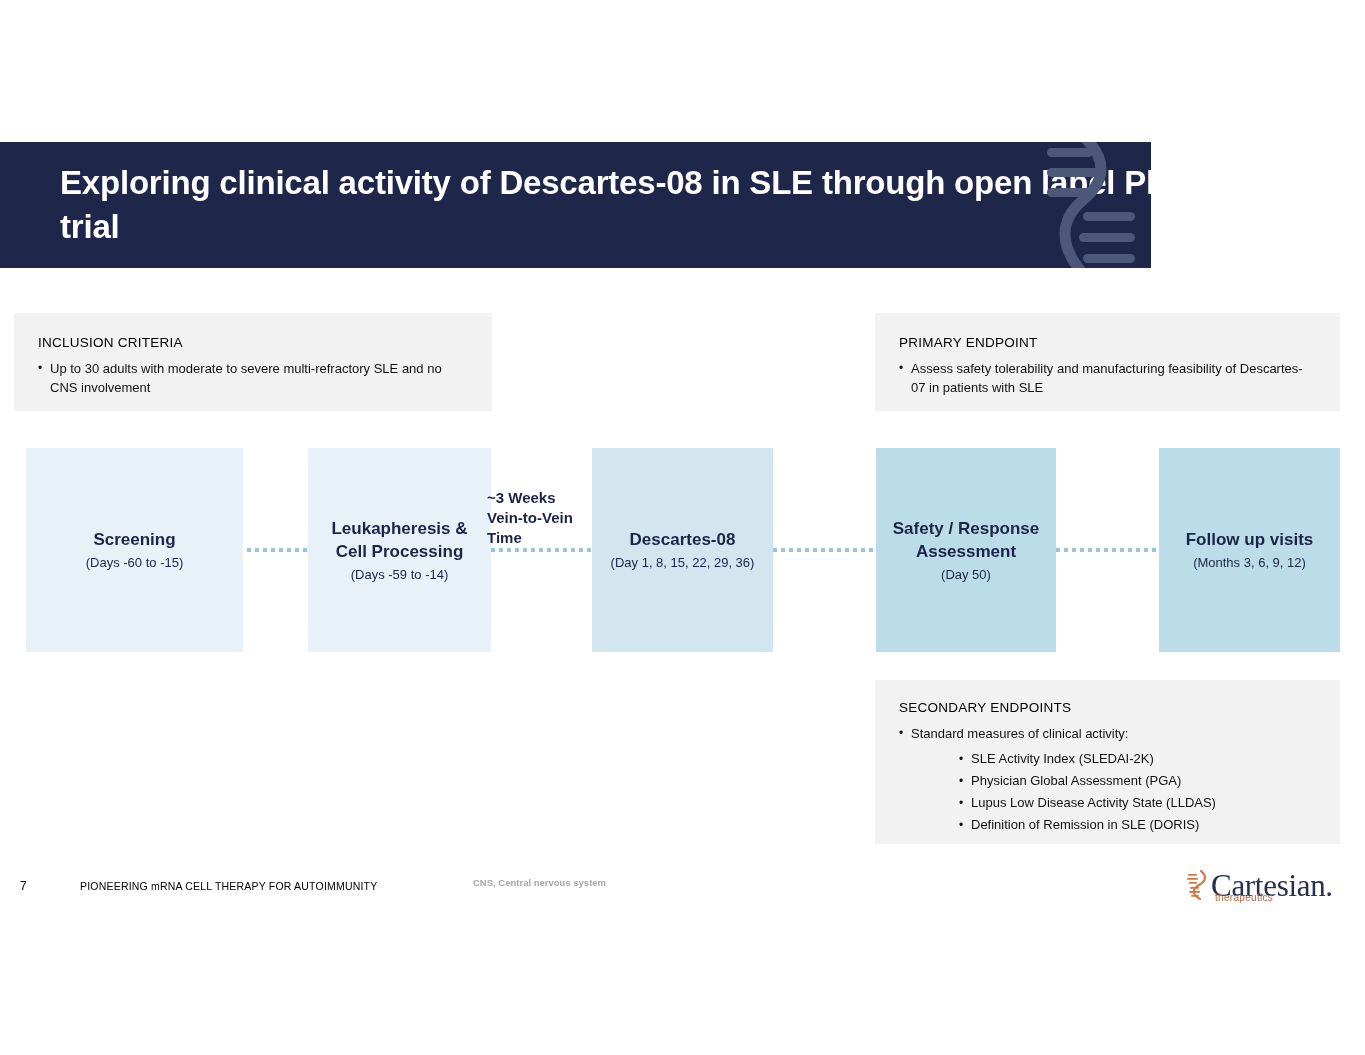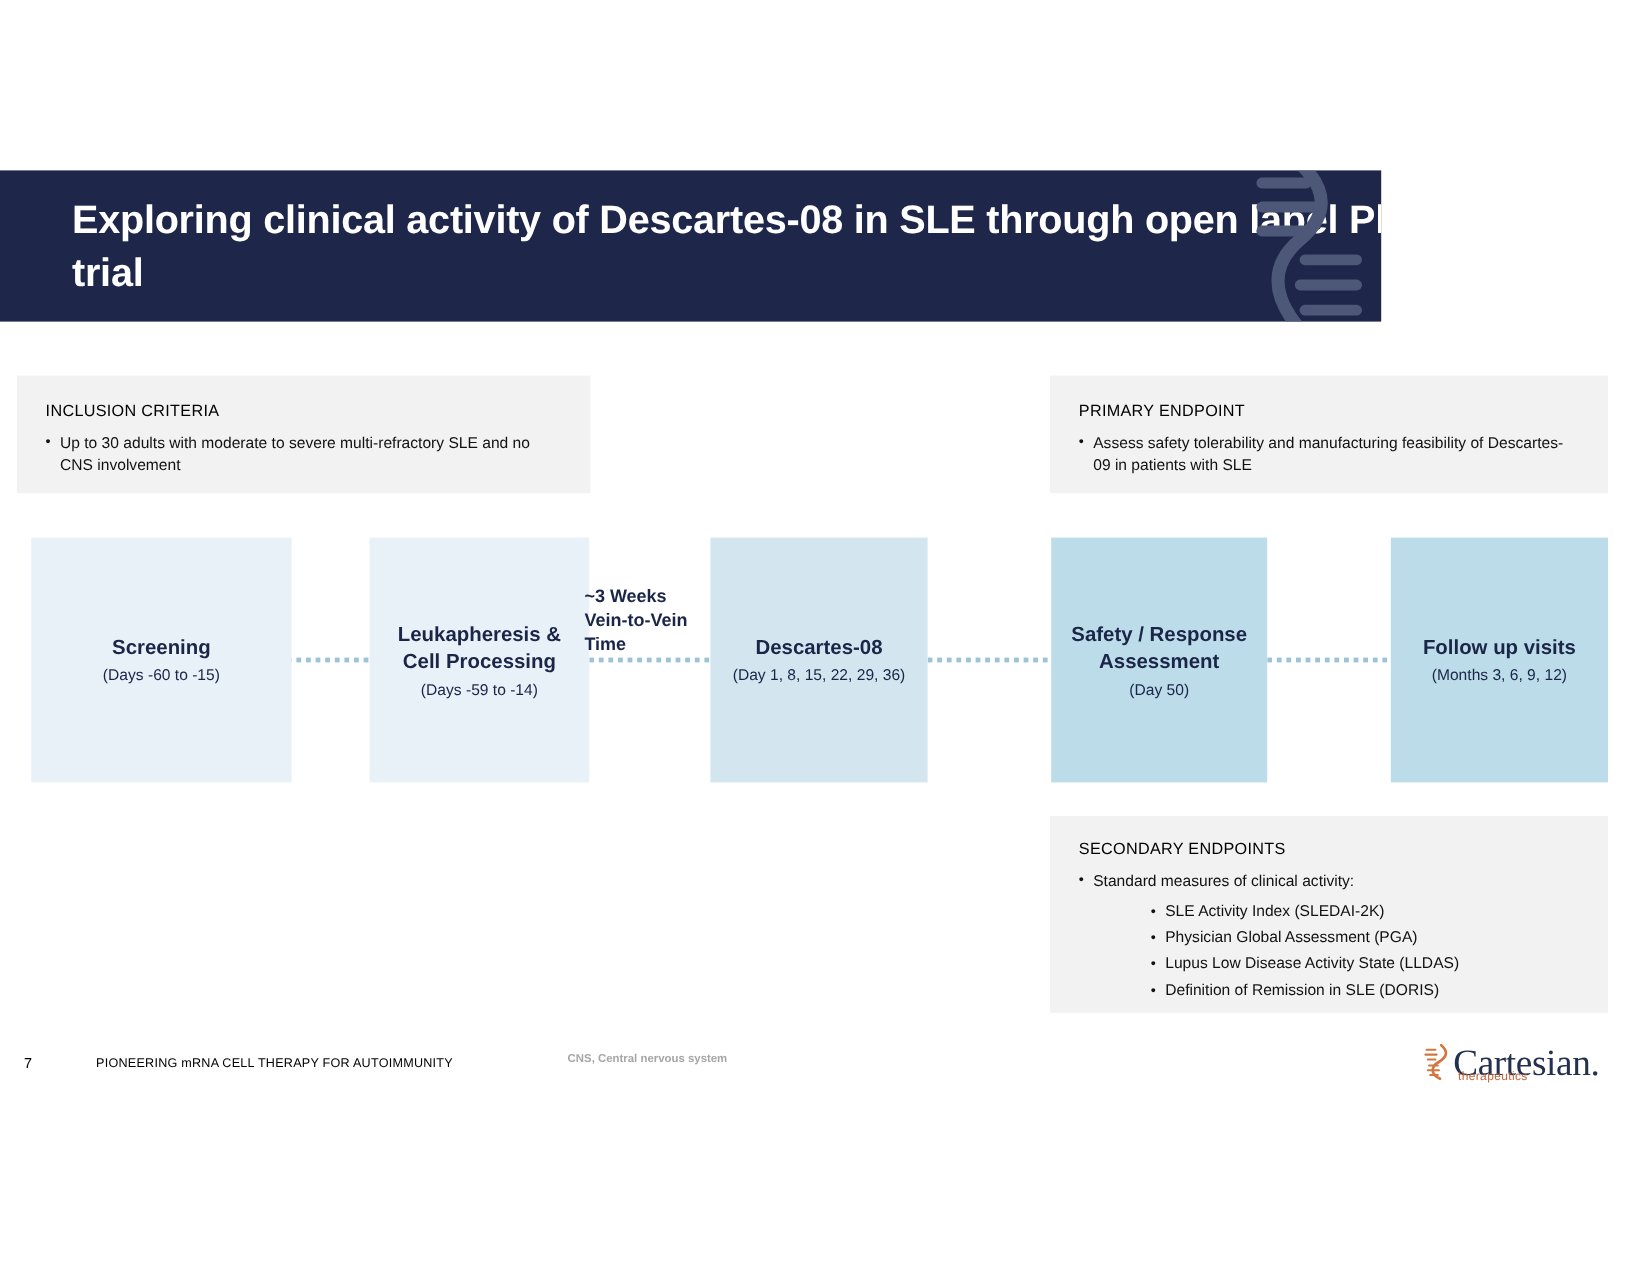--- a/index.html
+++ b/index.html
@@ -238,21 +238,21 @@
   <div class="bullet-row">
     <span class="bullet-dot">•</span>
     <span class="bullet-text">Up to 30 adults with moderate to severe multi-refractory SLE and no CNS involvement</span>
   </div>
 </div>
 
 <div class="info-box primary">
   <div class="info-heading">PRIMARY ENDPOINT</div>
   <div class="bullet-row">
     <span class="bullet-dot">•</span>
-    <span class="bullet-text">Assess safety tolerability and manufacturing feasibility of Descartes-09 in patients with SLE</span>
+    <span class="bullet-text">Assess safety tolerability and manufacturing feasibility of Descartes-07 in patients with SLE</span>
   </div>
 </div>
 
 <div class="info-box secondary">
   <div class="info-heading">SECONDARY ENDPOINTS</div>
   <div class="bullet-row">
     <span class="bullet-dot">•</span>
     <span class="bullet-text">Standard measures of clinical activity:</span>
   </div>
   <div class="sub-bullets">

